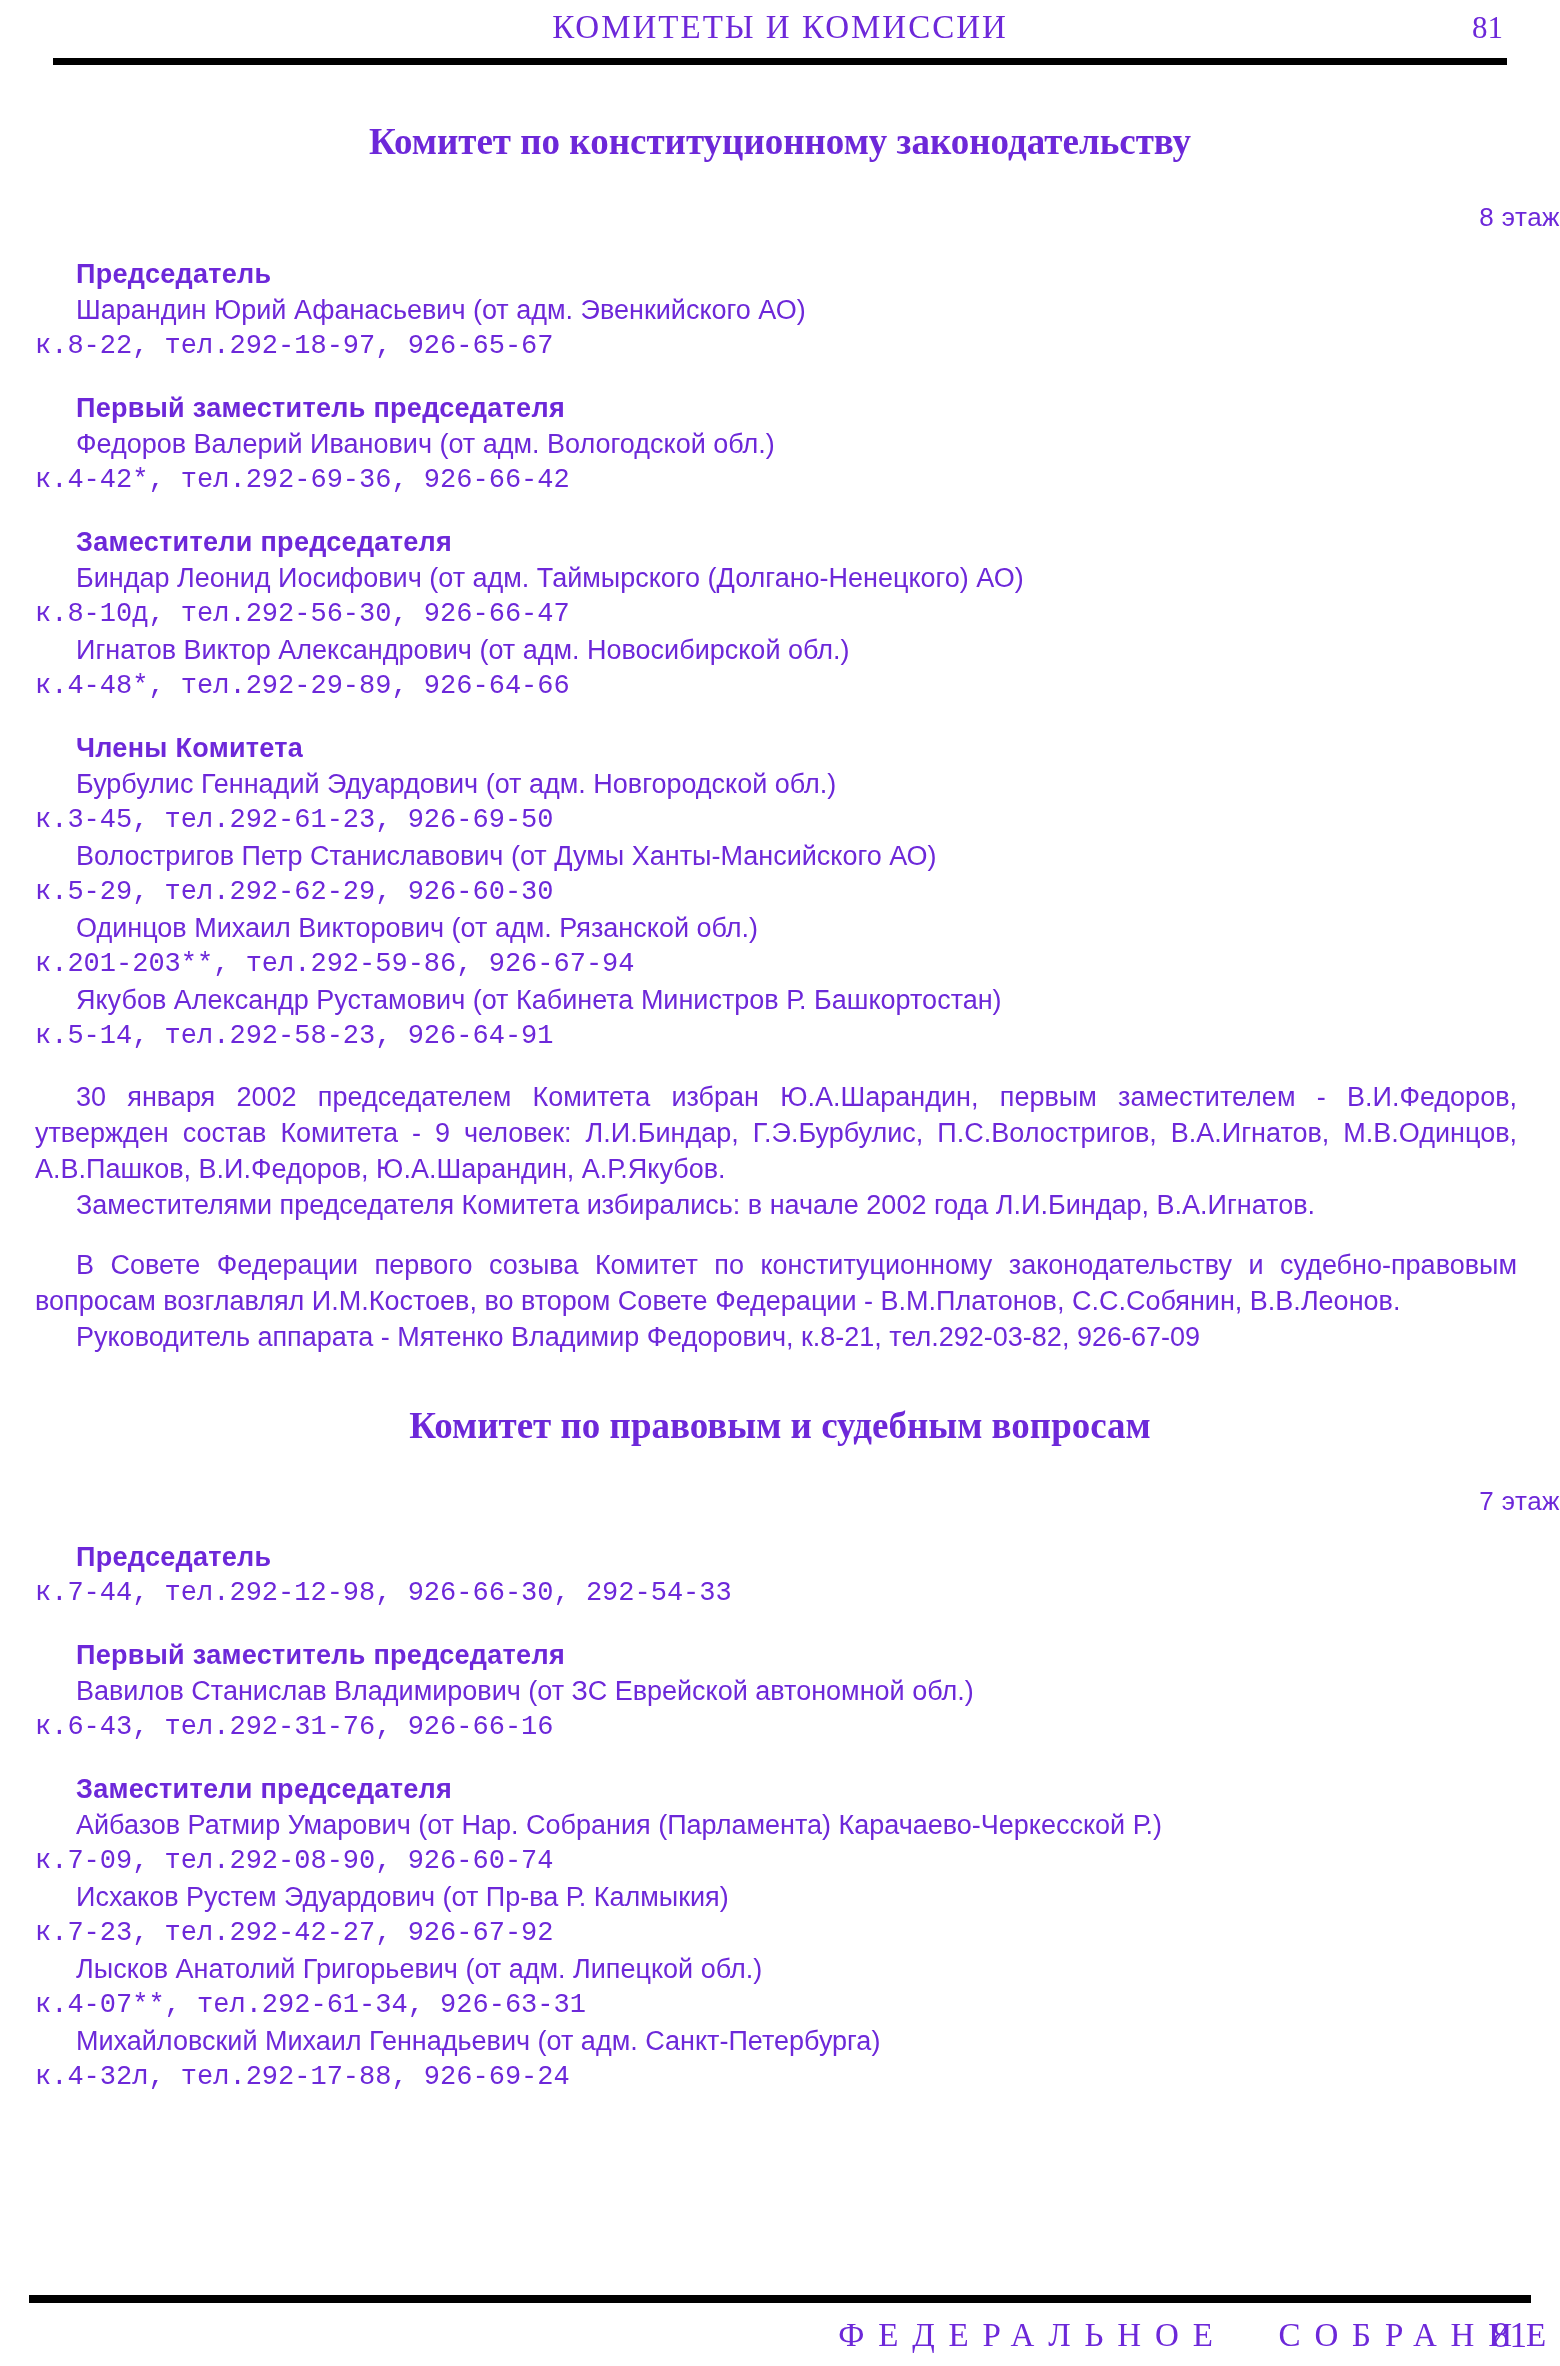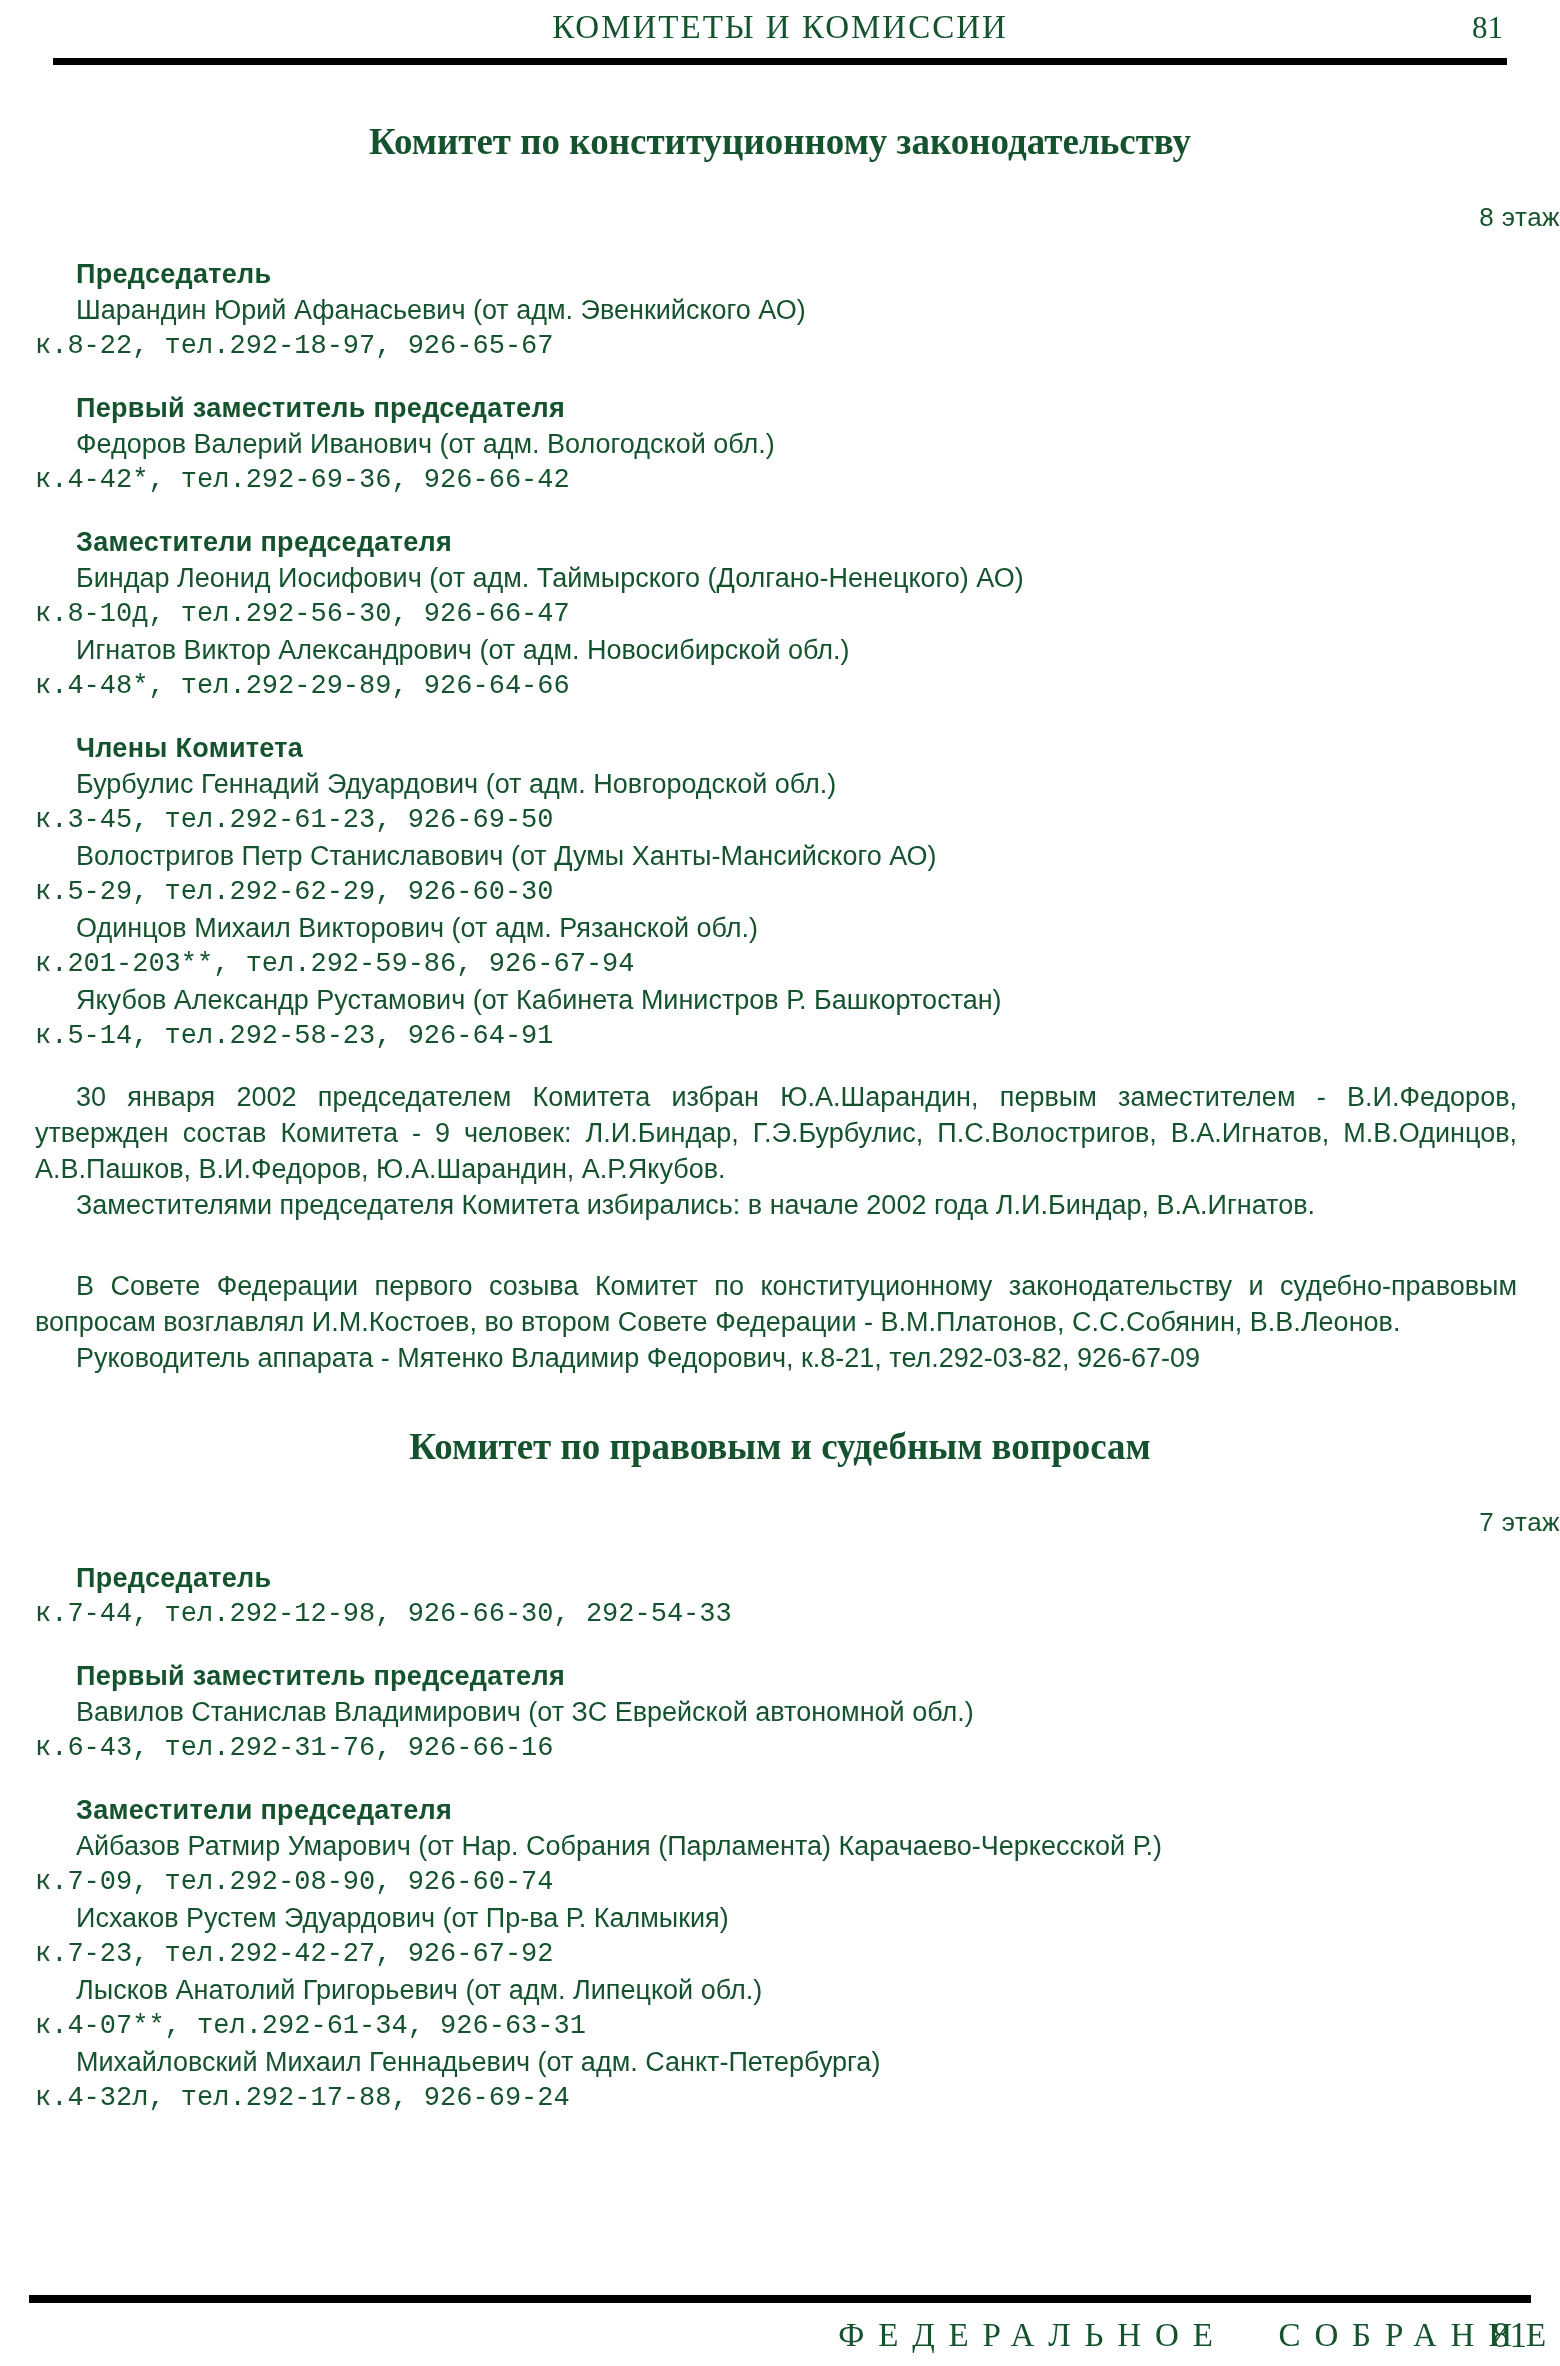--- a/index.html
+++ b/index.html
@@ -2,21 +2,21 @@
 <html lang="ru"><head>
 <meta charset="utf-8">
 <style>
   html, body { margin: 0; padding: 0; background: #e8e8e8; }
   .page {
     position: relative;
     width: 1560px;
     height: 2367px;
     margin: 0 auto;
     background: #ffffff;
-    color: #14532d;
+    color: #6d28d9;
     font-family: "Liberation Sans", sans-serif;
     overflow: hidden;
     box-sizing: border-box;
   }
 
   
   .running-header { position: relative; padding-top: 7.8px; }
   .rh-title {
     text-align: center;
     font-family: "Liberation Serif", serif;
@@ -68,21 +68,21 @@
   .member-contact { padding-left: 0; font-family: Liberation Mono, monospace; }
 
   .paragraphs {
     margin-top: 25px;
     padding: 0 43px 0 35px;
     font-size: 27px;
     line-height: 36px;
     text-align: justify;
   }
   .paragraphs p { margin: 0; text-indent: 41px; }
-  .paragraphs p.group-gap { margin-top: 45px; }
+  .paragraphs p.group-gap { margin-top: 24px; }
 
   
   .page-footer { position: absolute; left: 0; right: 0; bottom: 9.8px; }
   .pf-rule { margin: 0 29px 11.7px 29px; height: 7.8px; background: #000; }
   .pf-row { position: relative; }
   .pf-title {
     text-align: right;
     font-family: "Liberation Serif", serif;
     font-size: 33px;
     line-height: 43px;

